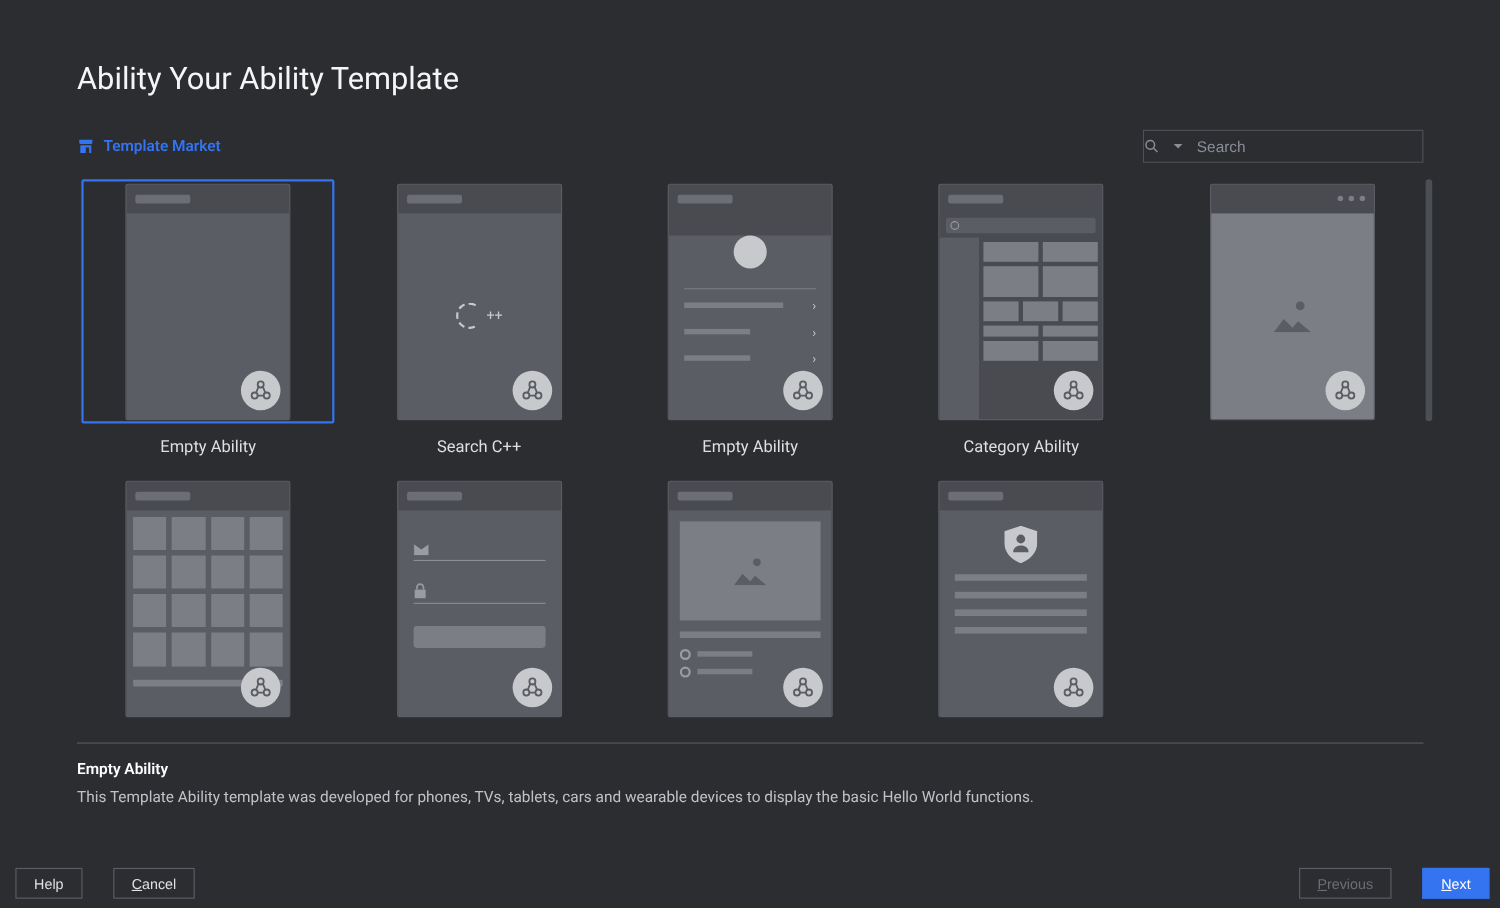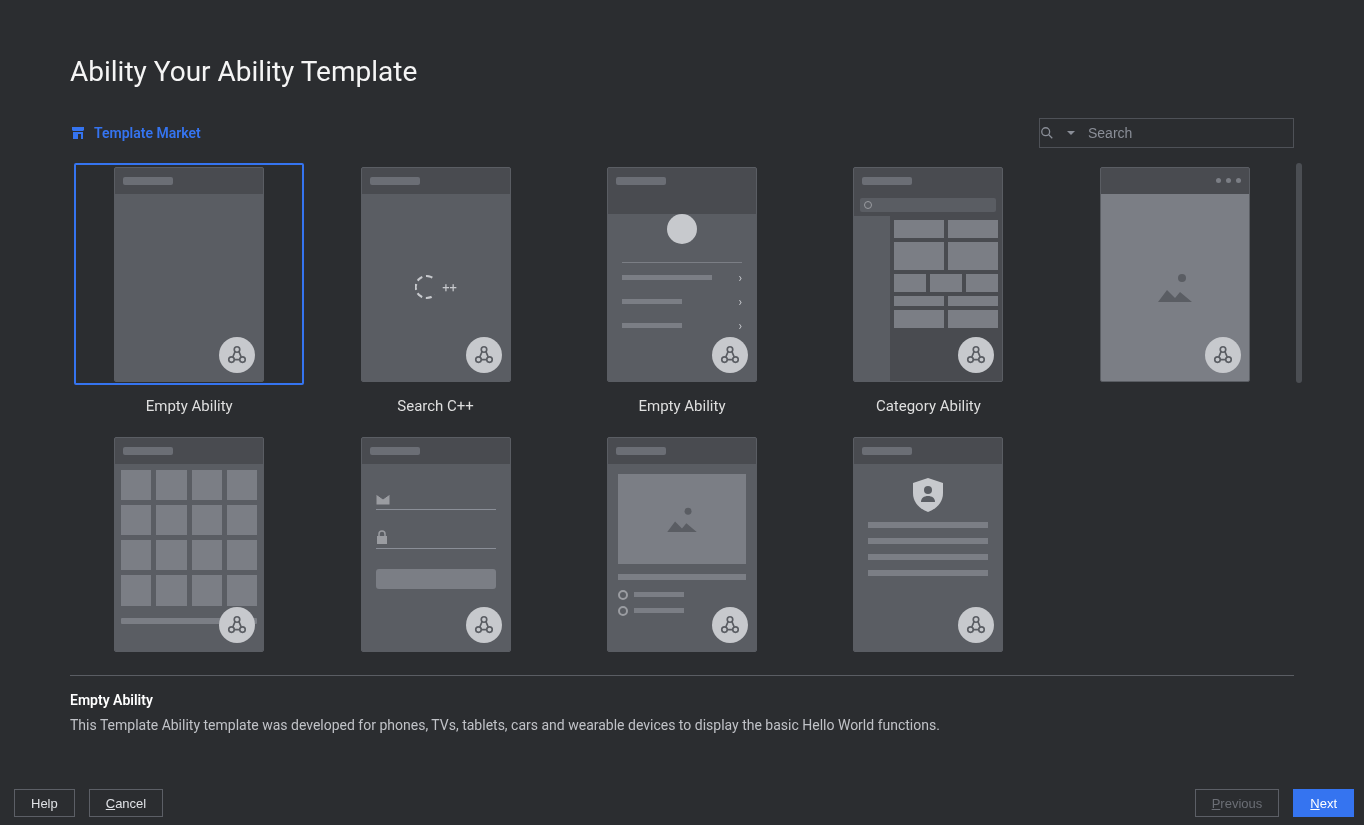--- a/index.html
+++ b/index.html
@@ -175,21 +175,21 @@
 .desc-block { padding:16px 70px 0; }
 .desc-title { font-weight:600; font-size:14px; margin-bottom:8px; color:#fff;}
 .desc-text { color:#c0c2c7; font-size:14px; line-height:1.4; }
 
 .footer {
   position:absolute; bottom:0; left:0; right:0;
   height:44px;
   display:flex; align-items:center; justify-content:space-between;
   padding:0 10px 0 14px;
 }
-.footer-left, .footer-right { display:flex; gap:14px; }
+.footer-left, .footer-right { display:flex; gap:28px; }
 .btn {
   height:28px; padding:0 16px;
   background:#2b2d30; border:1px solid #5c5f66; color:#dfe1e5;
   font-size:13px; cursor:pointer; display:flex; align-items:center;
 }
 .btn:disabled { color:#6b6e75; cursor:default; }
 .btn.primary { background:#3574f0; border-color:#3574f0; color:#fff; font-weight:500;}
 .ul { text-decoration: underline; text-decoration-thickness:1px;}
 </style>
 </head>

